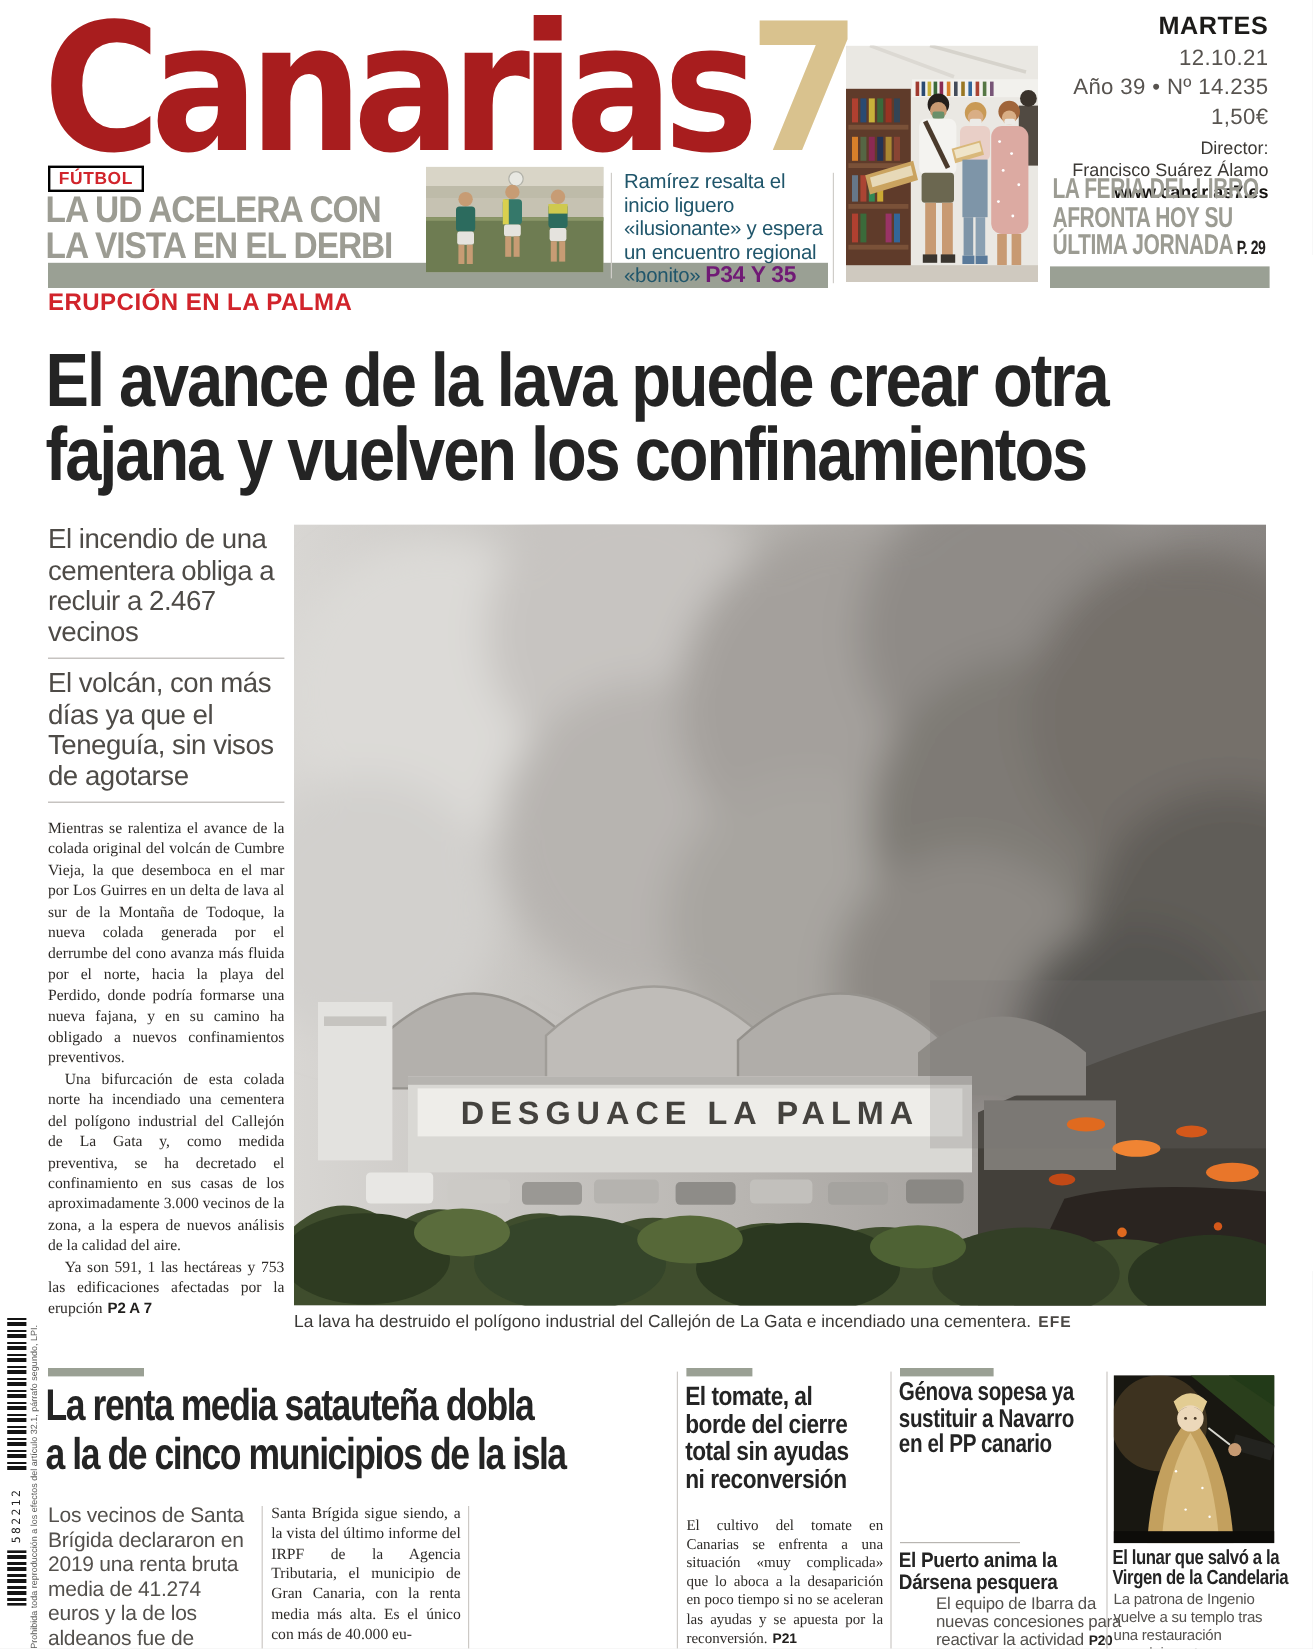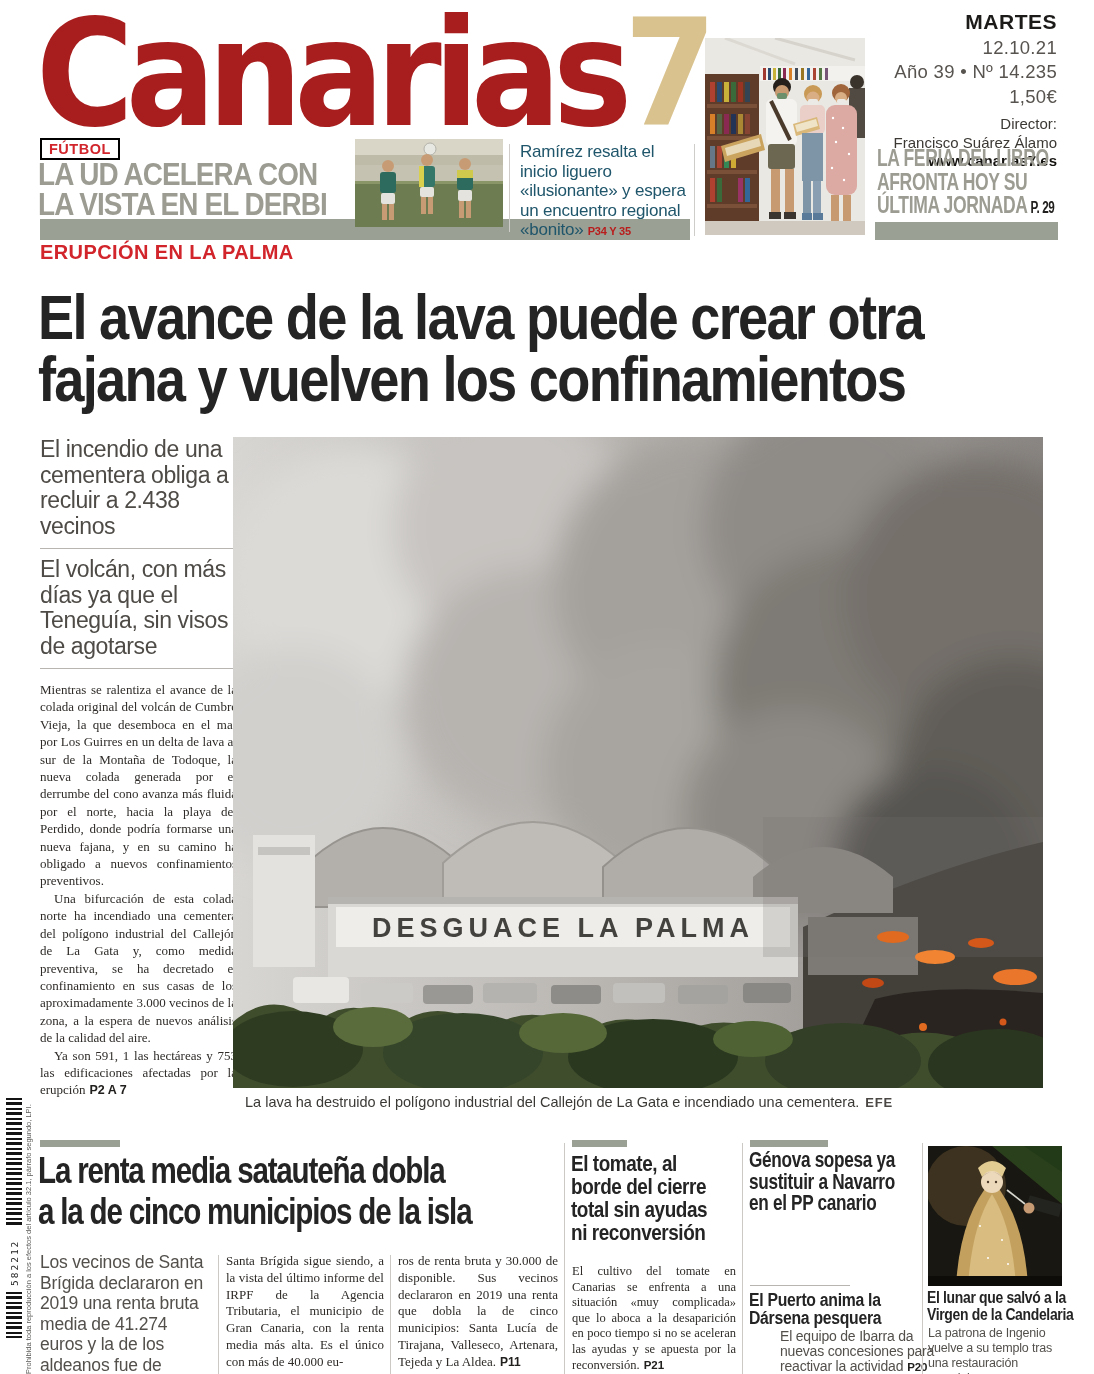--- a/index.html
+++ b/index.html
@@ -123,21 +123,21 @@
       <rect x="102" y="31" width="16" height="8" fill="#cfc94e"></rect>
       <rect x="103" y="51" width="14" height="11" rx="2" fill="#e5e3de"></rect>
       <rect x="104" y="62" width="5" height="17" fill="#c79c74"></rect>
       <rect x="111" y="62" width="5" height="17" fill="#c79c74"></rect>
     </svg>
   </div>
 
   <div class="abs vrule" style="left:509px; top:144px; height:88px;"></div>
 
   <div class="abs summary" style="left:520px; top:142px; width:172px; font-size:17px; line-height:19.5px;">
-    <span>Ramírez resalta el inicio liguero «ilusionante» y espera un encuentro regional «bonito»</span><span class="pref" style="font-size:11px; color:#b91c1c;">P34 Y 35</span>
+    <span>Ramírez resalta el inicio liguero «ilusionante» y espera un encuentro regional «bonito»</span><span class="pref" style="font-size:19px; color:#701a75;">P34 Y 35</span>
   </div>
 
   <div class="abs vrule" style="left:694px; top:144px; height:92px;"></div>
 
   <div class="abs" style="left:705px; top:38px; width:160px; height:197px;">
     <svg width="160" height="197" viewBox="0 0 160 197">
       <rect width="160" height="197" fill="#eae8e3"></rect>
       <line x1="20" y1="0" x2="90" y2="26" stroke="#dcd9d3" stroke-width="3"></line>
       <line x1="70" y1="0" x2="150" y2="22" stroke="#d6d3cc" stroke-width="3"></line>
       <rect x="55" y="28" width="105" height="15" fill="#f2f1ed"></rect>
@@ -234,32 +234,32 @@
   <div class="abs graybar" style="left:875px; top:222px; width:183px; height:18px;"></div>
 
   <div class="abs red-kicker" style="left:40px; top:241px;">ERUPCIÓN EN LA PALMA</div>
 
   <div class="abs main-hl" style="left:38px; top:286px;">
     <div>El avance de la lava puede crear otra</div>
     <div>fajana y vuelven los confinamientos</div>
   </div>
 
   <div class="abs" style="left:40px; top:437px; width:200px;">
-    <div class="subhead">El incendio de una cementera obliga a recluir a 2.438 vecinos</div>
+    <div class="subhead">El incendio de una cementera obliga a recluir a 2.467 vecinos</div>
     <div class="thinrule" style="margin:9px 0 8px 0; width:197px;"></div>
     <div class="subhead">El volcán, con más días ya que el Teneguía, sin visos de agotarse</div>
     <div class="thinrule" style="margin:9px 0 0 0; width:197px;"></div>
     <div class="serif lead-body" style="margin-top:12px; width:197px;">
       <p>Mientras se ralentiza el avance de la colada original del volcán de Cumbre Vieja, la que desemboca en el mar por Los Guirres en un delta de lava al sur de la Montaña de Todoque, la nueva colada generada por el derrumbe del cono avanza más fluida por el norte, hacia la playa del Perdido, donde podría formarse una nueva fajana, y en su camino ha obligado a nuevos confinamientos preventivos.</p>
       <p class="ind">Una bifurcación de esta colada norte ha incendiado una cementera del polígono industrial del Callejón de La Gata y, como medida preventiva, se ha decretado el confinamiento en sus casas de los aproximadamente 3.000 vecinos de la zona, a la espera de nuevos análisis de la calidad del aire.</p>
       <p class="ind"><span>Ya son 591, 1 las hectáreas y 753 las edificaciones afectadas por la erupción</span><span class="pref" style="font-size:12.5px;">P2 A 7</span></p>
     </div>
   </div>
 
-  <div class="abs" style="left:233px; top:437px; width:810px; height:795px;text-align:right;">
+  <div class="abs" style="left:245px; top:437px; width:810px; height:795px;text-align:right;">
     <svg width="810" height="651" viewBox="0 0 810 651">
       <defs>
         <linearGradient id="sky" x1="0" y1="0" x2="1" y2="0">
           <stop offset="0" stop-color="#d8d6d3"></stop>
             <stop offset=".45" stop-color="#b9b6b2"></stop>
             <stop offset="1" stop-color="#8a8683"></stop>
         </linearGradient>
         <filter id="soft" x="-30%" y="-30%" width="160%" height="160%">
             <feGaussianBlur stdDeviation="16"></feGaussianBlur>
           </filter>
@@ -338,23 +338,20 @@
 
   <div class="abs graybar" style="left:40px; top:1140px; width:80px; height:7px;"></div>
   <div class="abs b-hl" style="left:38px; top:1150px; font-size:37px; line-height:41px; letter-spacing:-1.5px; transform:scaleX(.8);">
     <div>La renta media satauteña dobla</div>
     <div>a la de cinco municipios de la isla</div>
   </div>
   <div class="abs light" style="left:40px; top:1252px; width:170px; font-size:17.5px; line-height:20.5px;">Los vecinos de Santa Brígida declararon en 2019 una renta bruta media de 41.274 euros y la de los aldeanos fue de 17.429 euros</div>
   <div class="abs colrule" style="left:218px; top:1255px; height:119px;"></div>
   <div class="abs serif" style="left:226px; top:1253px; width:158px; font-size:13px; line-height:16.8px;">Santa Brígida sigue siendo, a la vista del último informe del IRPF de la Agencia Tributaria, el municipio de Gran Canaria, con la renta media más alta. Es el único con más de 40.000 eu-</div>
   <div class="abs colrule" style="left:390px; top:1255px; height:119px;"></div>
-  <div class="abs serif" style="left:398px; top:1253px; width:160px; font-size:13px; line-height:16.8px;">
-    <span>ros de renta bruta y 30.000 de disponible. Sus vecinos declararon en 2019 una renta que dobla la de cinco municipios: Santa Lucía de Tirajana, Valleseco, Artenara, Tejeda y La Aldea.</span><span class="pref" style="font-size:12px;">P11</span>
-  </div>
 
   <div class="abs colrule" style="left:564px; top:1143px; height:231px;"></div>
 
   <div class="abs graybar" style="left:572px; top:1140px; width:55px; height:7px;"></div>
   <div class="abs b-hl" style="left:571px; top:1152px; font-size:22px; line-height:23px; letter-spacing:-.5px; transform:scaleX(.86);">
     <div>El tomate, al</div>
     <div>borde del cierre</div>
     <div>total sin ayudas</div>
     <div>ni reconversión</div>
   </div>

